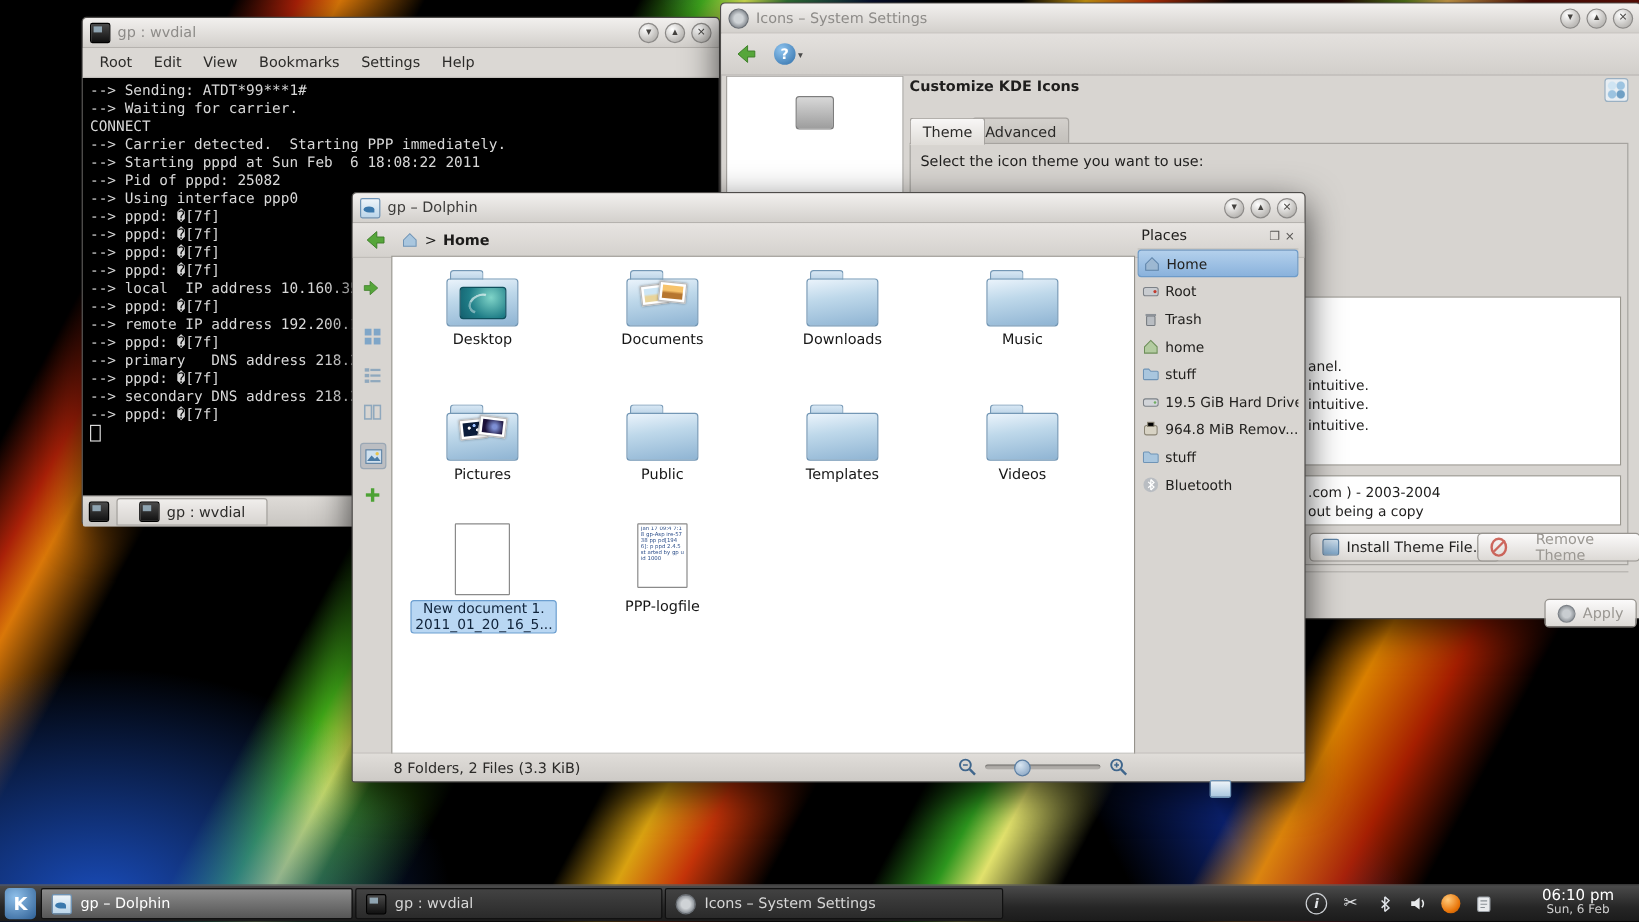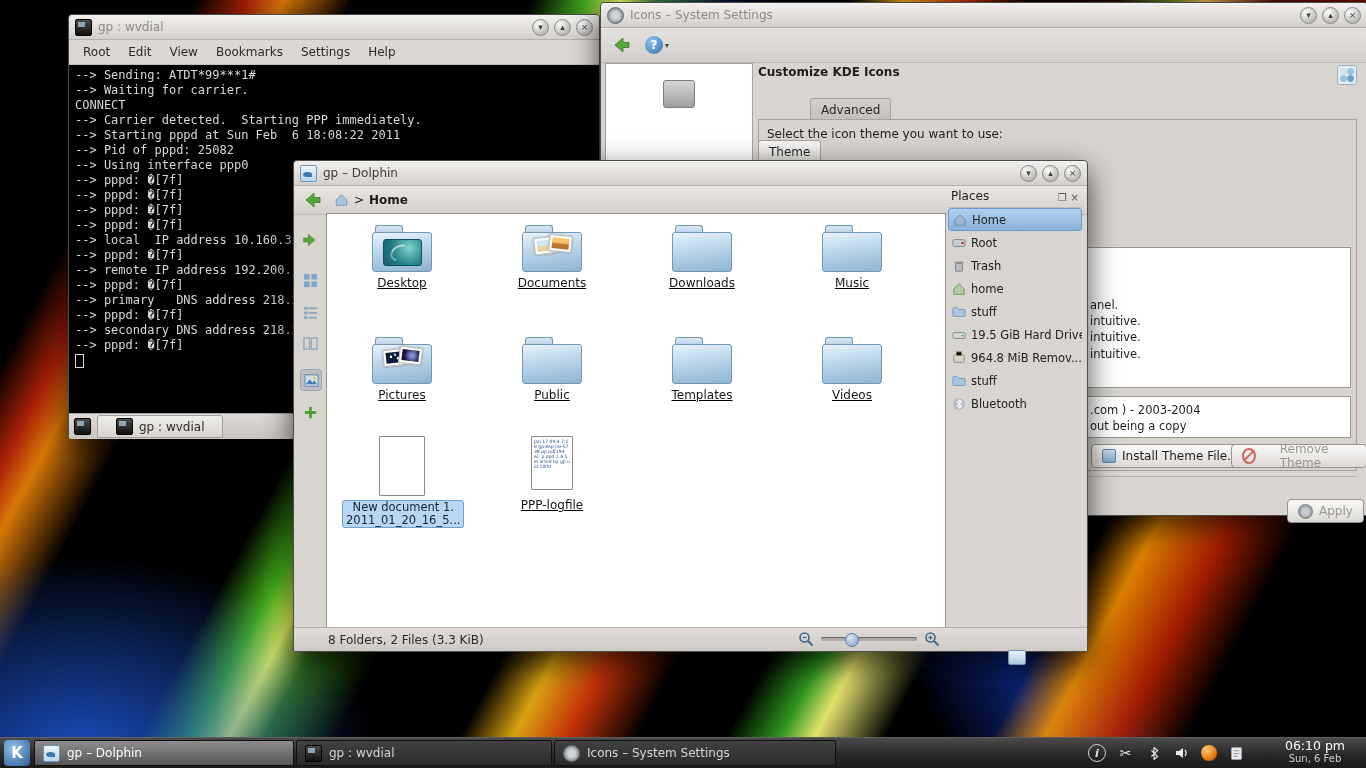--- a/index.html
+++ b/index.html
@@ -64,21 +64,21 @@
   .tool-ic2{width:30px;height:26px;margin:16px auto 0;background:linear-gradient(#d8d8d8,#9d9d9d);border:1px solid #7d7d7d;border-radius:3px;}
   #set-head{position:absolute;left:157px;top:62px;font-size:12px;font-weight:bold;color:#1f1e1d;}
   #mod-ic{position:absolute;right:10px;top:62px;width:18px;height:18px;
      background:radial-gradient(circle at 30% 30%,#cfe4f2 3px,transparent 4px),
                 radial-gradient(circle at 70% 30%,#9cc3e0 3px,transparent 4px),
                 radial-gradient(circle at 30% 70%,#9cc3e0 3px,transparent 4px),
                 radial-gradient(circle at 70% 70%,#6f9fc4 3px,transparent 4px),#e8eef3;
      border:1px solid #9ab0c2;border-radius:3px;}
   .tab{position:absolute;top:95px;height:21px;padding:0 10px;font-size:12px;display:flex;align-items:center;
      border:1px solid #a6a39f;border-radius:3px 3px 0 0;color:#2a2927;}
-  .tab.active{background:linear-gradient(#f8f7f6,#e0ddd9);border-bottom:1px solid #e0ddd9;z-index:2;margin-top:42px;}
+  .tab.active{background:linear-gradient(#f8f7f6,#e0ddd9);border-bottom:1px solid #e0ddd9;z-index:2;}
   .tab.inactive{background:linear-gradient(#d3d0cc,#c3c0bb);}
   #tab-frame{position:absolute;left:157px;right:10px;top:116px;bottom:44px;border:1px solid #a6a39f;background:#d7d4d0;}
   #sel-lbl{position:absolute;left:166px;top:124px;font-size:12px;color:#1f1e1d;}
   #theme-list{position:absolute;left:166px;right:16px;top:244px;height:139px;background:#fff;border:1px solid #9a978f;overflow:hidden;}
   .frag{position:absolute;left:322px;font-size:11.5px;color:#1f1e1d;white-space:nowrap;}
   #desc-box{position:absolute;left:166px;right:16px;top:393px;height:40px;background:#fff;border:1px solid #9a978f;overflow:hidden;}
   .btn{display:inline-flex;align-items:center;gap:6px;height:24px;padding:0 10px;font-size:12px;color:#1f1e1d;
      background:linear-gradient(#fbfafa,#dcd9d5);border:1px solid #97948f;border-radius:4px;box-sizing:border-box;}
   .btn.disabled{color:#9a9792;}
   .no-ic{width:12px;height:12px;border-radius:50%;border:2px solid #c23b2e;position:relative;opacity:.75;}
@@ -90,21 +90,21 @@
   
   #dol-win{left:293px;top:160px;width:793px;height:490px;z-index:30;}
   .dol-toolbar{height:28px;display:flex;align-items:center;gap:10px;padding:0 6px;
      background:linear-gradient(#e7e4e1,#d4d1cd);border-bottom:1px solid #c0bdb9;}
   .crumb{display:flex;align-items:center;gap:5px;font-size:12px;color:#1c1b1a;}
   .crumb b{font-weight:bold;}
   #dol-strip{position:absolute;left:0;top:52px;width:31px;bottom:24px;}
   .strip-ic{position:absolute;left:6px;width:20px;height:20px;display:flex;align-items:center;justify-content:center;}
   .strip-ic.pressed{background:rgba(60,90,130,.18);border:1px solid #9aa7b4;border-radius:3px;}
   #dol-view{position:absolute;left:32px;top:52px;width:618px;height:414px;background:#fff;border:1px solid #96938c;}
-  .grid-item{position:absolute;width:120px;text-align:center;text-decoration:underline;}
+  .grid-item{position:absolute;width:120px;text-align:center;}
   .gi-label{margin-top:4px;font-size:12px;color:#161616;line-height:14px;}
   .folder-ic{position:relative;width:60px;height:48px;margin:0 auto;}
   .f-tab{position:absolute;left:3px;top:1px;width:26px;height:12px;border:1px solid #7397b5;border-bottom:none;
      border-radius:3px 3px 0 0;background:linear-gradient(#d7e7f4,#a9c6de);}
   .f-body{position:absolute;left:0;top:8px;width:58px;height:38px;border:1px solid #7397b5;border-radius:3px;
      background:linear-gradient(172deg,#eaf3fb 0%,#bed8ea 40%,#8fb4d3 100%);}
   .ov-desktop{position:absolute;left:11px;top:15px;width:37px;height:25px;border-radius:3px;border:1px solid #0e4f5c;
      background:radial-gradient(circle at 68% 32%,#7fd4c8,#1f7d87 60%,#145f6e);}
   .ov-desktop:after{content:"";position:absolute;left:6px;top:5px;width:17px;height:12px;border:2px solid transparent;
      border-top-color:rgba(255,255,255,.6);border-left-color:rgba(255,255,255,.4);border-radius:50%;transform:rotate(-25deg);}

